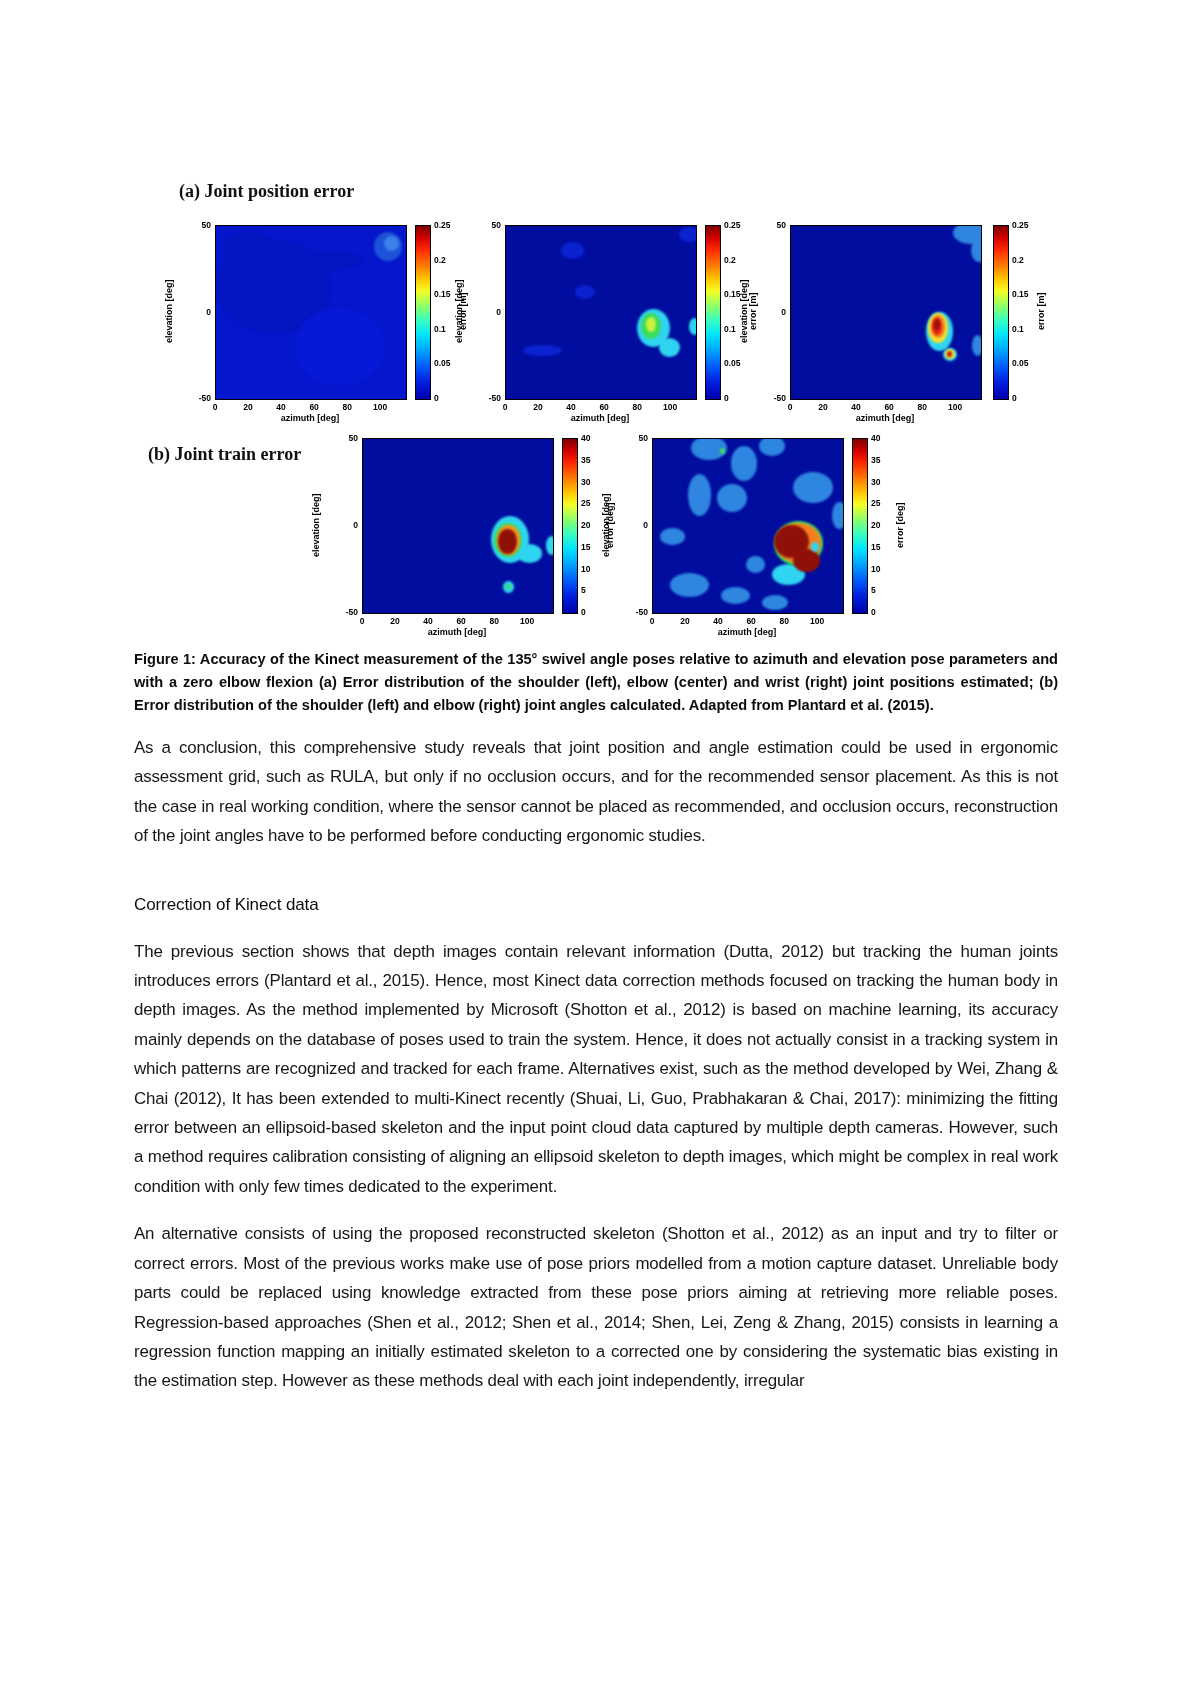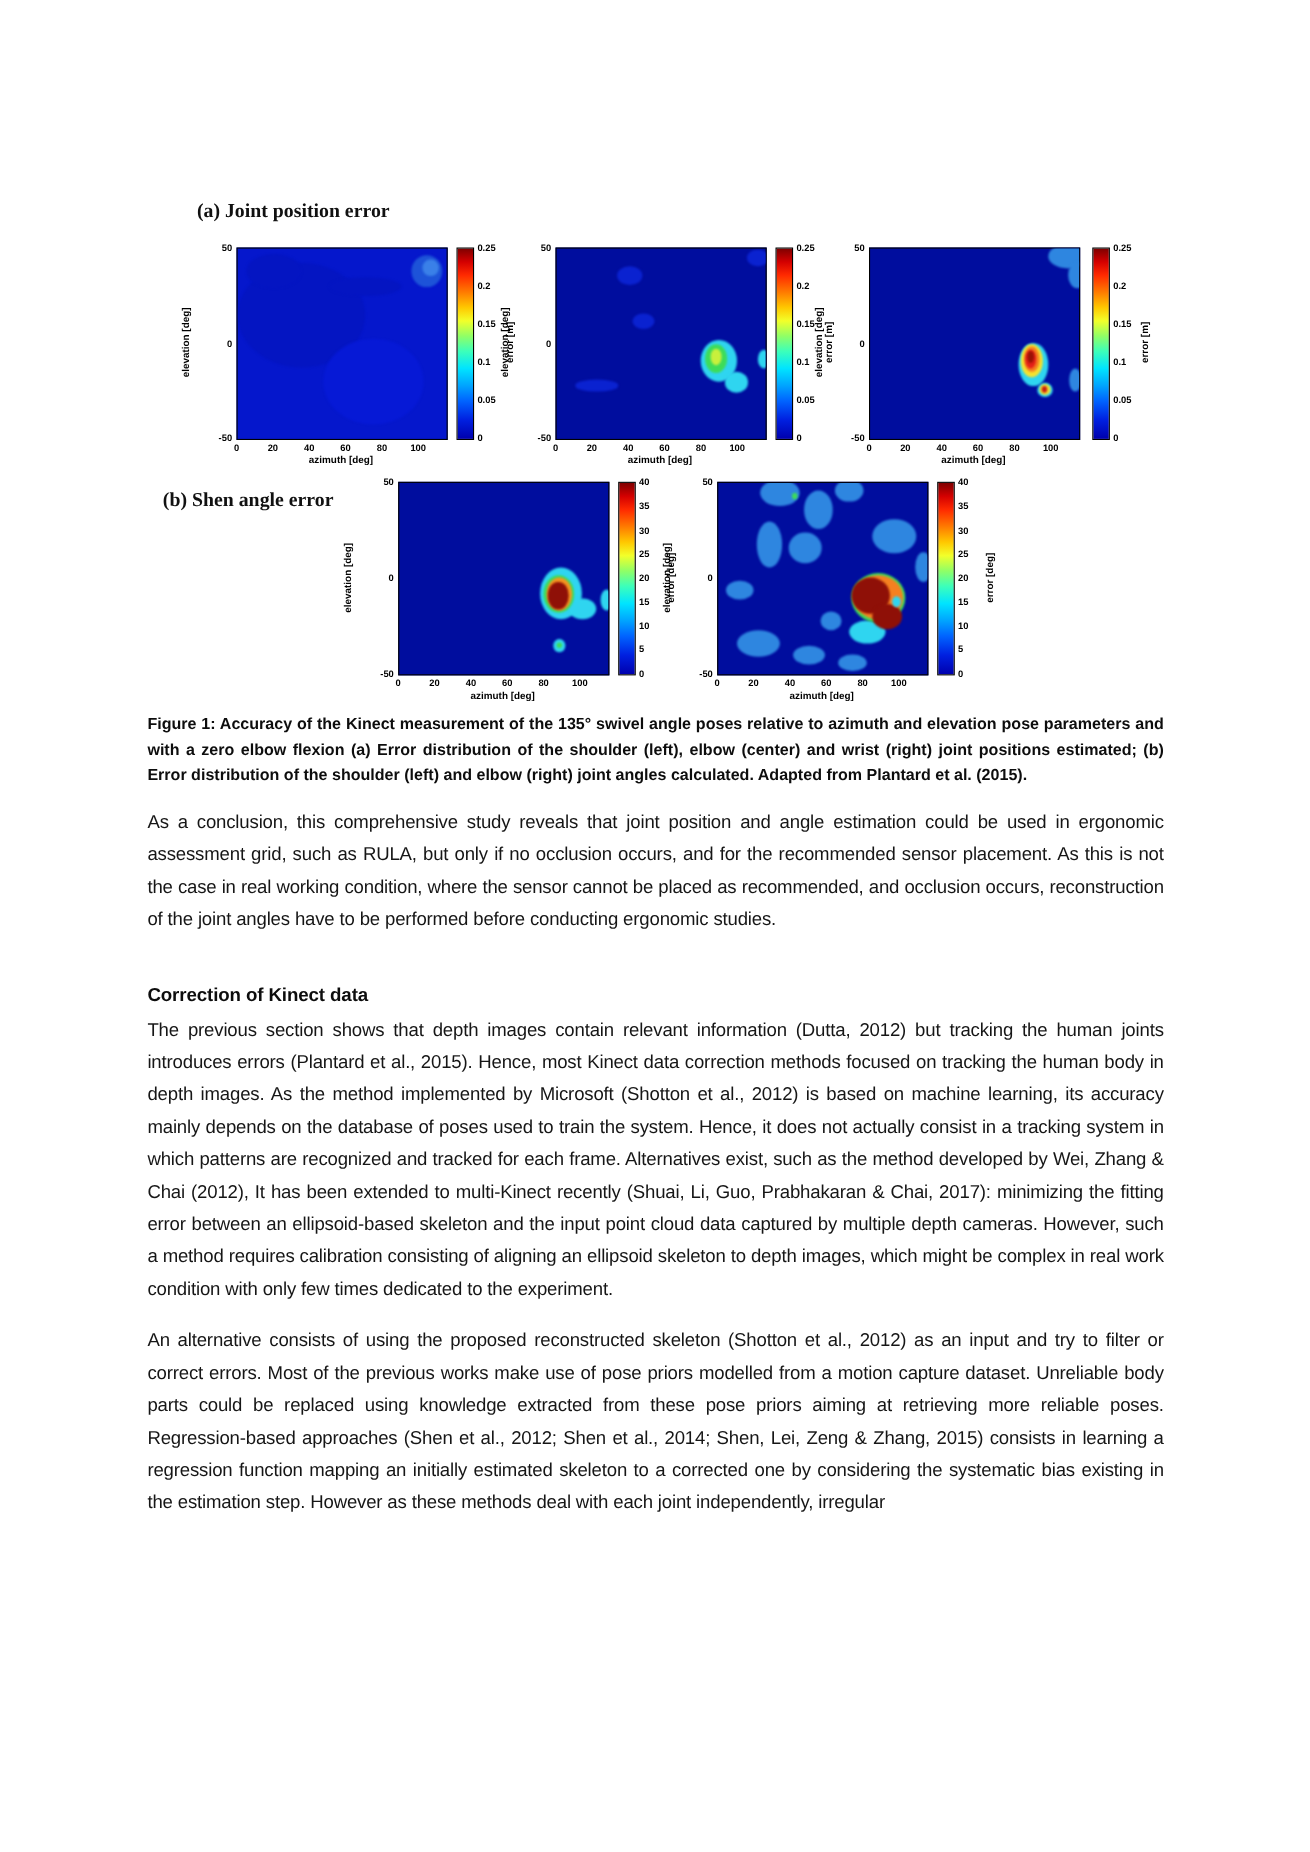--- a/index.html
+++ b/index.html
@@ -37,23 +37,23 @@
     font-size:16.9px;
     line-height:29.4px;
     text-align:justify;
     letter-spacing:-0.15px;
     margin:0;
     color:#161616;
   }
   #para-conclusion{margin-bottom:44px;}
   .section-heading{
     font-size:17px;
-    font-weight:bold;
+    font-weight:normal;
     letter-spacing:-0.1px;
-    margin:0 0 7px 0;
+    margin:0 0 22px 0;
     color:#0d0d0d;
   }
   #para-correction-1{margin-bottom:18px;}
   
   .plotbox{position:absolute;overflow:hidden;border:1px solid #000;}
   .blob{position:absolute;border-radius:50%;filter:blur(1.1px);}
   .ticklab{position:absolute;font-size:8.5px;font-weight:bold;color:#000;white-space:nowrap;}
   .axlab{position:absolute;font-size:9px;font-weight:bold;color:#000;text-align:center;}
   .vert{display:flex;align-items:center;justify-content:center;writing-mode:vertical-rl;transform:rotate(180deg);}
   .cbar{position:absolute;border:1px solid #000;
@@ -63,21 +63,21 @@
       #0064ff 80%, #0020e0 90%, #0000ad 100%);
   }
 </style>
 </head>
 <body>
 
 <div class="page">
 
   <div class="figure-area" style="position:absolute;left:0;top:0;width:1191px;height:648px;">
     <div class="fig-title" id="panel-a-title">(a) Joint position error</div>
-    <div class="fig-title" id="panel-b-title">(b) Shen angle error</div>
+    <div class="fig-title" id="panel-b-title">(b) Joint train error</div>
     <div id="plots">
         <div class="plotbox" style="left: 215px; top: 225px; width: 190px; height: 173px; background: rgb(5, 23, 204);">
           <div class="blob" style="left: 0px; top: 12.975px; width: 115.652px; height: 95.15px; background: rgb(4, 21, 194);"></div>
           <div class="blob" style="left: 78.4783px; top: 82.175px; width: 90.8696px; height: 77.85px; background: rgb(6, 25, 214);"></div>
           <div class="blob" style="left: 8.26087px; top: 5.19px; width: 49.5652px; height: 31.14px; background: rgb(4, 21, 194);"></div>
           <div class="blob" style="left: 82.6087px; top: 25.95px; width: 66.087px; height: 17.3px; background: rgb(4, 21, 194);"></div>
           <div class="blob" style="left: 157.783px; top: 6.055px; width: 28.087px; height: 29.41px; background: rgb(29, 83, 216);"></div>
           <div class="blob" style="left: 167.696px; top: 9.515px; width: 14.8696px; height: 15.57px; background: rgb(58, 128, 232);"></div>
         </div>
         <div class="ticklab" style="left: 179px; width: 32px; text-align: right; top: 220px;">50</div>

